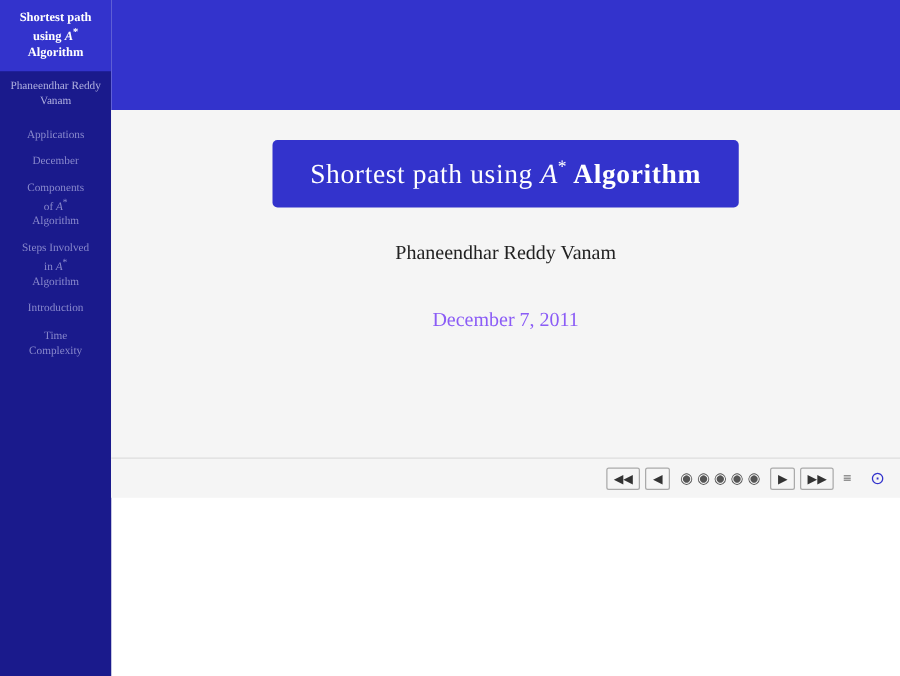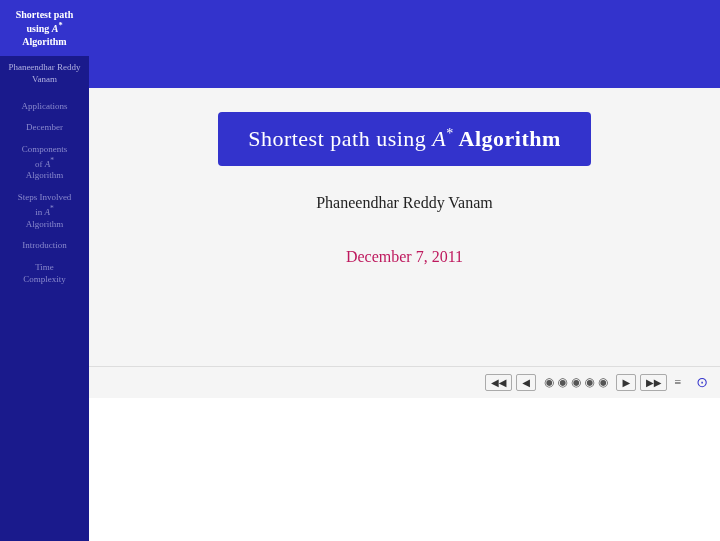--- a/index.html
+++ b/index.html
@@ -127,21 +127,21 @@
     .author-text {
       margin-top: 28px;
       font-size: 16px;
       color: #222;
       text-align: center;
     }
 
     .date-text {
       margin-top: 36px;
       font-size: 16px;
-      color: #be185d;
+      color: #8b5cf6;
       text-align: left;
     }
 
     
     .bottom-bar {
       position: absolute;
       bottom: 0;
       left: 0;
       right: 0;
       height: 32px;

